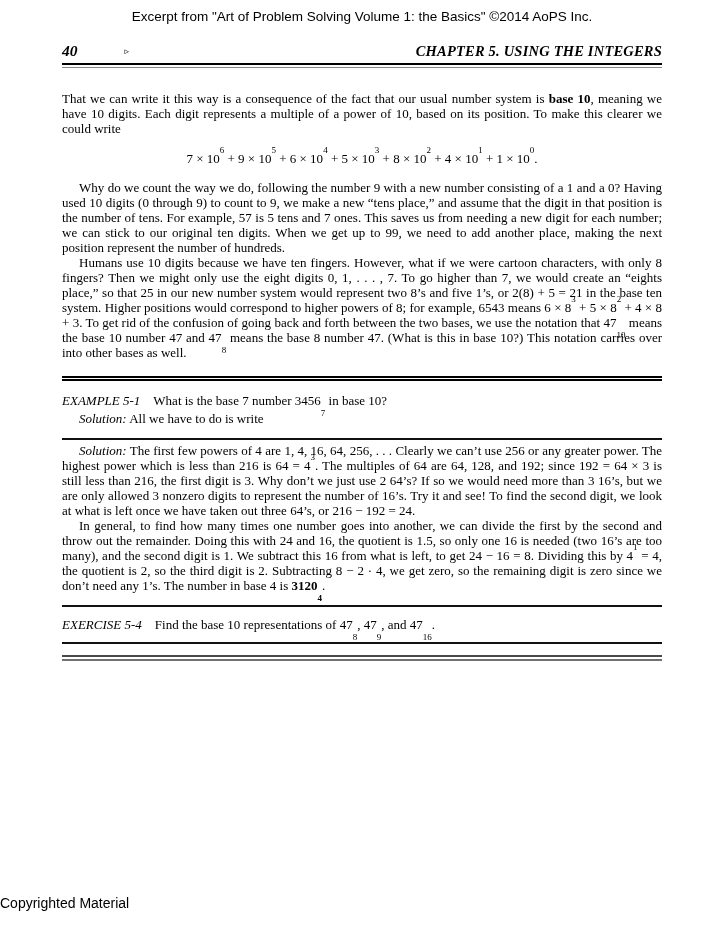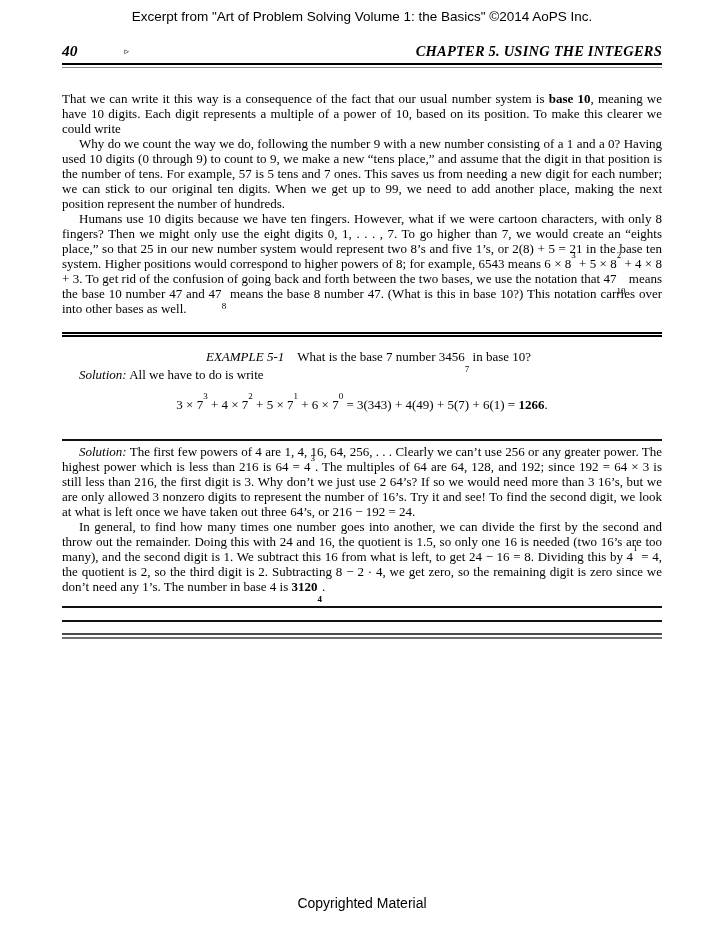--- a/index.html
+++ b/index.html
@@ -25,39 +25,39 @@
   .para-marker { font-size:9px; font-style:normal; font-weight:normal; margin-left:11px; position:relative; top:-2px; }
   .chapter-title { font-size:14.5px; letter-spacing:0.2px;margin-left:32px; }
   .header-rule { height:5px; border-top:2px solid #000; border-bottom:1px solid #8a8a8a; margin-top:3px; }
 
   .body-text { font-size:13px; line-height:15px; text-align:justify; margin-top:23px; }
 
   .block-paragraph { }
   .block-paragraph.indent { text-indent:17px; }
   .block-paragraph.solution { margin-top:3px; }
   .block-equation { text-align:center; margin:15px 0 14px 0; text-indent:0; }
-  .block-labeled { margin-top:12px; text-align:center;margin-left:13px; }
+  .block-labeled { margin-top:12px; text-align:left; }
   .block-label { font-style:italic; margin-right:13px; }
 
   .seg-b { font-weight:bold; }
   .seg-i { font-style:italic; }
   sup, sub { font-size:9px; line-height:0; position:relative; }
   sup { top:-4.5px; }
   sub { top:7px; }
 
   .block-rule { width:100%; }
   .block-rule.double { height:5px; border-top:2px solid #000; border-bottom:2px solid #000; margin-top:16px; }
   .block-rule.single { height:2px; background:#111; margin-top:12px; }
   .block-equation + .block-rule.single { margin-top:27px; }
   .block-rule.single + .block-labeled { margin-top:10px; }
   .block-labeled + .block-rule.single { margin-top:10px; }
   .block-rule.bottomdouble { height:6px; border-top:2px solid #4a4a4a; border-bottom:2px solid #707070; margin-top:11px; }
 
   .footer {
-    position:absolute; left:0; right:0; bottom:28px; text-align:center;
+    position:absolute; left:0; right:0; bottom:28px; 
     font-family:"Liberation Sans", sans-serif; font-size:14px;
   }
 </style>
 </head>
 <body>
 
 <div class="page">
 
   <div class="excerpt-header">
     <div>Excerpt from "Art of Problem Solving Volume 1: the Basics" ©2014 AoPS Inc.</div>
@@ -67,29 +67,30 @@
     <span class="page-number-wrap">
       <span class="page-number">40</span>
       <span class="para-marker">▹</span>
     </span>
     <span class="chapter-title">CHAPTER 5.  USING THE INTEGERS</span>
   </div>
   <div class="header-rule"></div>
 
   <div class="body-text">
       <div class="block-paragraph"><span>That we can write it this way is a consequence of the fact that our usual number system is </span><span class="seg-b">base 10</span><span>, meaning we have 10 digits. Each digit represents a multiple of a power of 10, based on its position. To make this clearer we could write</span></div>
+      <div class="block-equation"><span>7 × 10</span><sup>6</sup><span> + 9 × 10</span><sup>5</sup><span> + 6 × 10</span><sup>4</sup><span> + 5 × 10</span><sup>3</sup><span> + 8 × 10</span><sup>2</sup><span> + 4 × 10</span><sup>1</sup><span> + 1 × 10</span><sup>0</sup><span>.</span></div>
       <div class="block-paragraph indent"><span>Why do we count the way we do, following the number 9 with a new number consisting of a 1 and a 0? Having used 10 digits (0 through 9) to count to 9, we make a new “tens place,” and assume that the digit in that position is the number of tens. For example, 57 is 5 tens and 7 ones. This saves us from needing a new digit for each number; we can stick to our original ten digits. When we get up to 99, we need to add another place, making the next position represent the number of hundreds.</span></div>
       <div class="block-paragraph indent"><span>Humans use 10 digits because we have ten fingers. However, what if we were cartoon characters, with only 8 fingers? Then we might only use the eight digits 0, 1, . . . , 7. To go higher than 7, we would create an “eights place,” so that 25 in our new number system would represent two 8’s and five 1’s, or 2(8) + 5 = 21 in the base ten system. Higher positions would correspond to higher powers of 8; for example, 6543 means 6 × 8</span><sup>3</sup><span> + 5 × 8</span><sup>2</sup><span> + 4 × 8 + 3. To get rid of the confusion of going back and forth between the two bases, we use the notation that 47</span><sub>10</sub><span> means the base 10 number 47 and 47</span><sub>8</sub><span> means the base 8 number 47. (What is this in base 10?) This notation carries over into other bases as well.</span></div>
       <div class="block-rule double"></div>
       <div class="block-labeled"><span class="block-label">EXAMPLE 5-1</span><span>What is the base 7 number 3456</span><sub>7</sub><span> in base 10?</span></div>
       <div class="block-paragraph indent solution"><span class="seg-i">Solution:</span><span>  All we have to do is write</span></div>
-      <div class="block-equation"><span>3 × 7</span><sup>3</sup><span> + 4 × 7</span><sup>2</sup><span> + 5 × 7</span><sup>1</sup><span> + 6 × 7</span><sup>0</sup><span> = 3(343) + 4(49) + 5(7) + 6(1) = </span><span class="seg-b">1266</span><span>.</span></div>
       <div class="block-rule single"></div>
       <div class="block-paragraph indent solution"><span class="seg-i">Solution:</span><span>  The first few powers of 4 are 1, 4, 16, 64, 256, . . .  Clearly we can’t use 256 or any greater power. The highest power which is less than 216 is 64 = 4</span><sup>3</sup><span>. The multiples of 64 are 64, 128, and 192; since 192 = 64 × 3 is still less than 216, the first digit is 3. Why don’t we just use 2 64’s? If so we would need more than 3 16’s, but we are only allowed 3 nonzero digits to represent the number of 16’s. Try it and see! To find the second digit, we look at what is left once we have taken out three 64’s, or 216 − 192 = 24.</span></div>
       <div class="block-paragraph indent"><span>In general, to find how many times one number goes into another, we can divide the first by the second and throw out the remainder. Doing this with 24 and 16, the quotient is 1.5, so only one 16 is needed (two 16’s are too many), and the second digit is 1. We subtract this 16 from what is left, to get 24 − 16 = 8. Dividing this by 4</span><sup>1</sup><span> = 4, the quotient is 2, so the third digit is 2. Subtracting 8 − 2 · 4, we get zero, so the remaining digit is zero since we don’t need any 1’s. The number in base 4 is </span><span class="seg-b">3120</span><sub class="seg-b">4</sub><span>.</span></div>
       <div class="block-rule single"></div>
+      <div class="block-labeled"><span class="block-label">EXERCISE 5-4</span><span>Find the base 10 representations of 47</span><sub>8</sub><span>, 47</span><sub>9</sub><span>, and 47</span><sub>16</sub><span>.</span></div>
       <div class="block-rule single"></div>
       <div class="block-rule bottomdouble"></div>
     </div>
 
 </div>
 
 <div class="footer">Copyrighted Material</div>
 
 </body></html>

